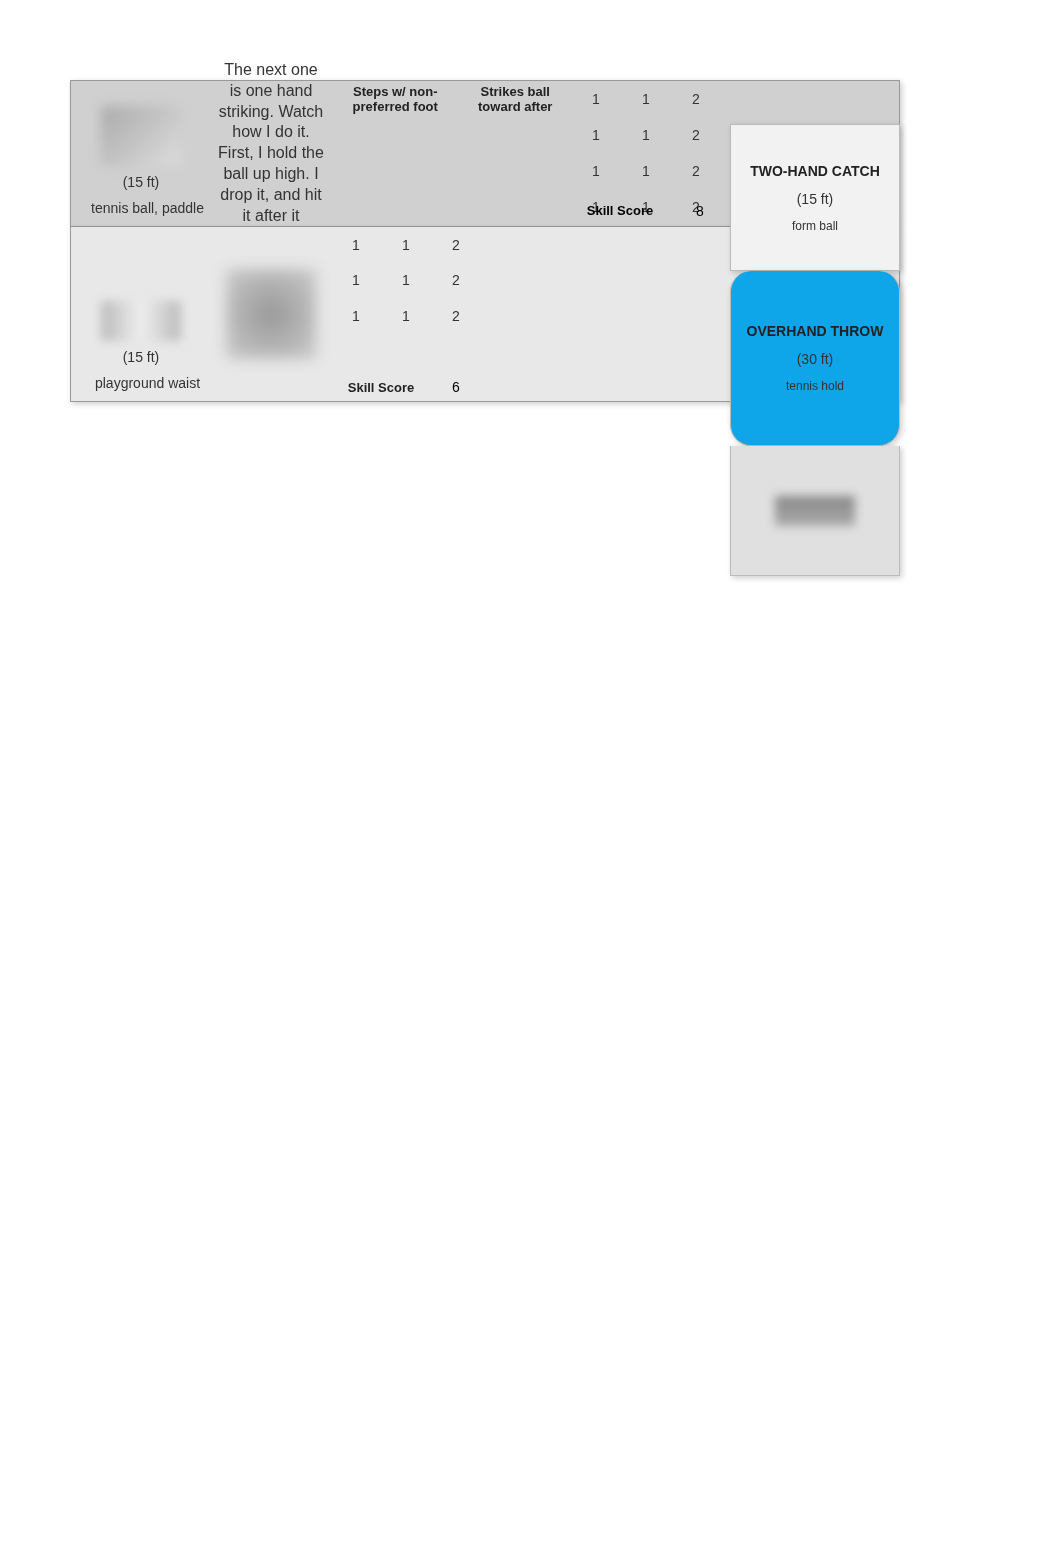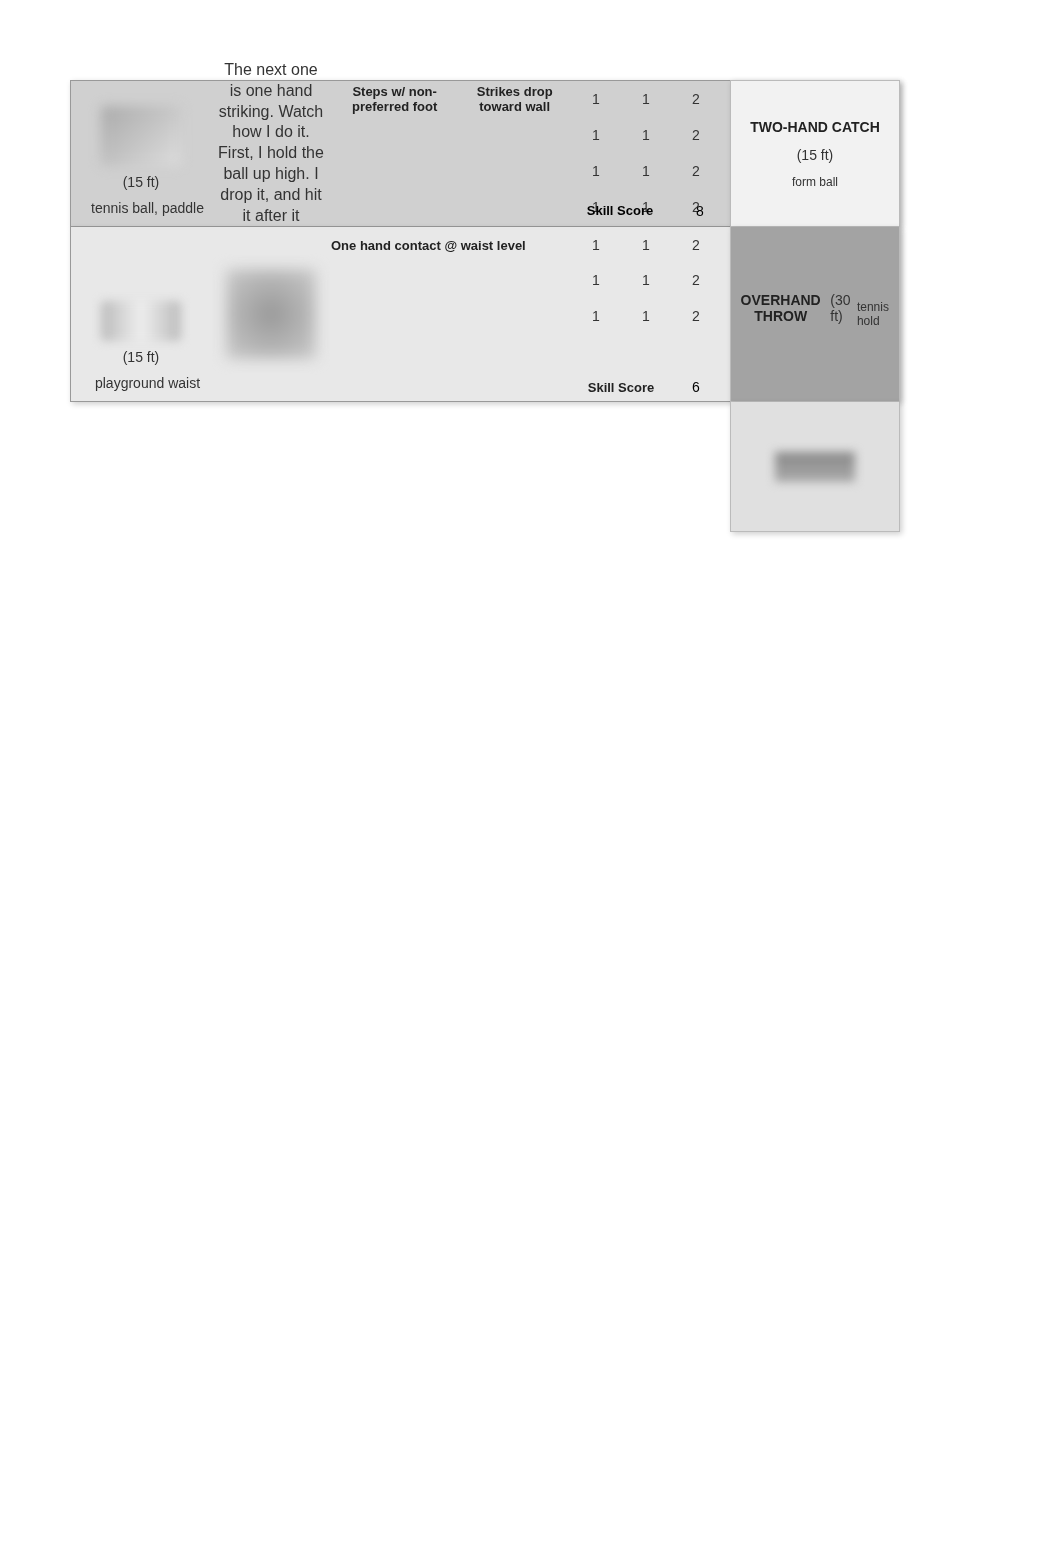--- a/index.html
+++ b/index.html
@@ -156,29 +156,31 @@
     .right-block {
       border: 1px solid #bbb;
     }
     .right-block-1 {
       height: 147px;
       background: #f2f2f2;
       display: flex;
       flex-direction: column;
       align-items: center;
       justify-content: center;
+      margin-top: 44px;
     }
     .right-block-2 {
       height: 175px;
-      background: #a3a3a3;
+      background: #0ea5e9;
       border-top: none;
       display: flex;
-      flex-direction: row;
-      align-items: center;
-      justify-content: center;
+      flex-direction: column;
+      align-items: center;
+      justify-content: center;
+      border-radius: 21px;
     }
     .right-block-3 {
       height: 130px;
       background: #e0e0e0;
       border-top: none;
       display: flex;
       align-items: center;
       justify-content: center;
     }
     .right-block-3 .blur-text {
@@ -247,21 +249,21 @@
     </div>
 
     <div class="col-criteria">
       <div class="criteria-row">
           <div class="criteria-blur"></div>
         </div>
       <div class="criteria-row">
           <span>Steps w/ non-preferred foot</span>
         </div>
       <div class="criteria-row">
-          <span>Strikes drop toward wall</span>
+          <span>Strikes ball toward after</span>
         </div>
       <div class="criteria-row">
           <div class="criteria-blur"></div>
         </div>
     </div>
 
     <div class="col-scores">
       <div class="score-row">
         <span>1</span>
         <span>1</span>
@@ -305,35 +307,20 @@
     <div class="col-left col-left-2">
       <div class="blur-img"></div>
       <div class="dist">(15 ft)</div>
       <div class="equip">playground waist</div>
     </div>
 
     <div class="col-desc">
       <div class="blur-desc"></div>
     </div>
 
-    <div class="col-criteria">
-      <div class="criteria-row">
-          <span>One hand contact @ waist level</span>
-        </div>
-      <div class="criteria-row">
-          <div class="criteria-blur"></div>
-        </div>
-      <div class="criteria-row">
-          <div class="criteria-blur"></div>
-        </div>
-      <div class="criteria-row" style="height:40px;">
-          <div class="criteria-blur-dark"></div>
-        </div>
-      <div class="criteria-row skill-score-row"></div>
-    </div>
 
     <div class="col-scores">
       <div class="score-row">
         <span>1</span>
         <span>1</span>
       </div>
       <div class="score-row">
         <span>1</span>
         <span>1</span>
       </div>

